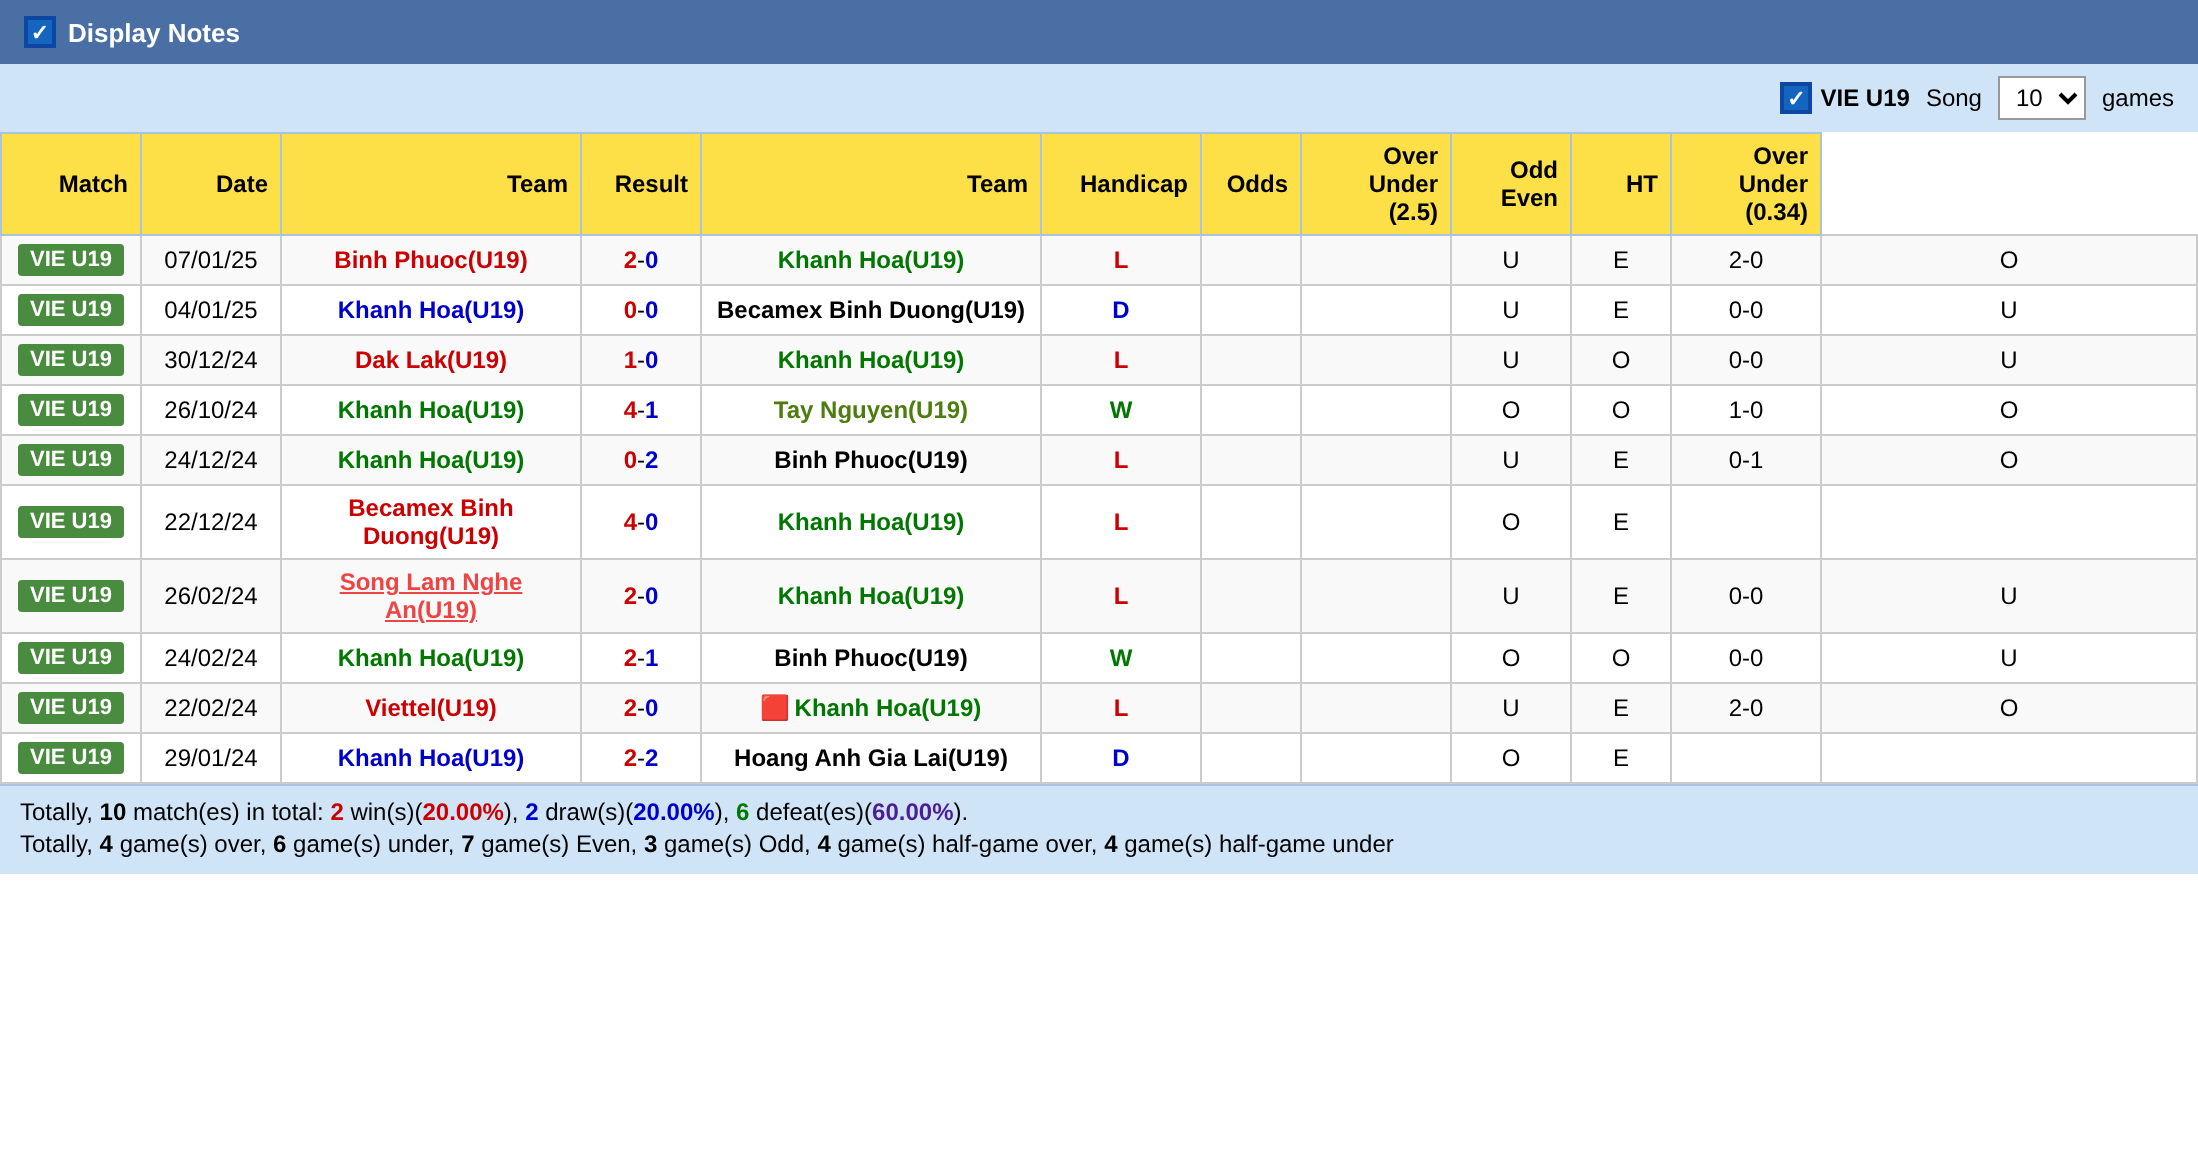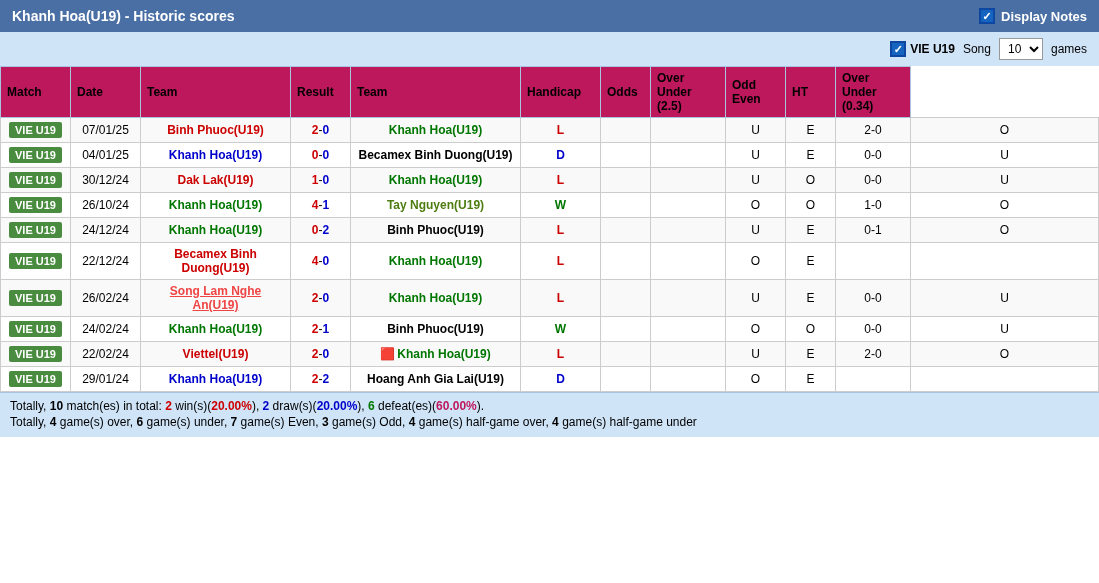--- a/index.html
+++ b/index.html
@@ -44,24 +44,24 @@
       font-size: 12px;
       background: white;
     }
 
     table {
       width: 100%;
       border-collapse: collapse;
     }
 
     thead tr th {
-      background: #be185d;
+      background: #fde047;
       border: 1px solid #aac4e0;
       padding: 4px 6px;
-      text-align: left;
+      text-align: right;
       font-weight: bold;
       vertical-align: middle;
     }
 
     tbody tr td {
       border: 1px solid #ccc;
       padding: 4px 6px;
       text-align: center;
       vertical-align: middle;
     }
@@ -84,21 +84,20 @@
       padding: 6px 10px;
       font-size: 12px;
       border-top: 1px solid #aac4e0;
     }
     .footer p { margin-bottom: 2px; }
   </style>
 </head>
 <body>
 
 <div class="header">
-  <span class="header-title">Khanh Hoa(U19) - Historic scores</span>
   <div class="display-notes">
     <div class="checkbox-blue">✓</div>
     <span>Display Notes</span>
   </div>
 </div>
 
 <div class="filter-bar">
   <label>
     <div class="checkbox-blue">✓</div>
     <span>VIE U19</span>
@@ -268,18 +267,18 @@
     <td>O</td>
     <td>E</td>
     <td></td>
     <td></td>
   </tr>
     </tbody>
 </table>
 
 <div class="footer">
   <p>
-    Totally, <strong>10</strong> match(es) in total: <strong style="color:#cc0000;">2</strong> win(s)(<strong style="color:#cc0000;">20.00%</strong>), <strong style="color:#0000cc;">2</strong> draw(s)(<strong style="color:#0000cc;">20.00%</strong>), <strong style="color:#007700;">6</strong> defeat(es)(<strong style="color:#be185d;margin-top:12px;">60.00%</strong>).
+    Totally, <strong>10</strong> match(es) in total: <strong style="color:#cc0000;">2</strong> win(s)(<strong style="color:#cc0000;">20.00%</strong>), <strong style="color:#0000cc;">2</strong> draw(s)(<strong style="color:#0000cc;">20.00%</strong>), <strong style="color:#007700;">6</strong> defeat(es)(<strong style="color:#4c1d95;margin-top:12px;">60.00%</strong>).
   </p>
   <p>
     Totally, <strong>4</strong> game(s) over, <strong>6</strong> game(s) under, <strong>7</strong> game(s) Even, <strong>3</strong> game(s) Odd, <strong>4</strong> game(s) half-game over, <strong>4</strong> game(s) half-game under
   </p>
 </div>
 
 </body></html>

